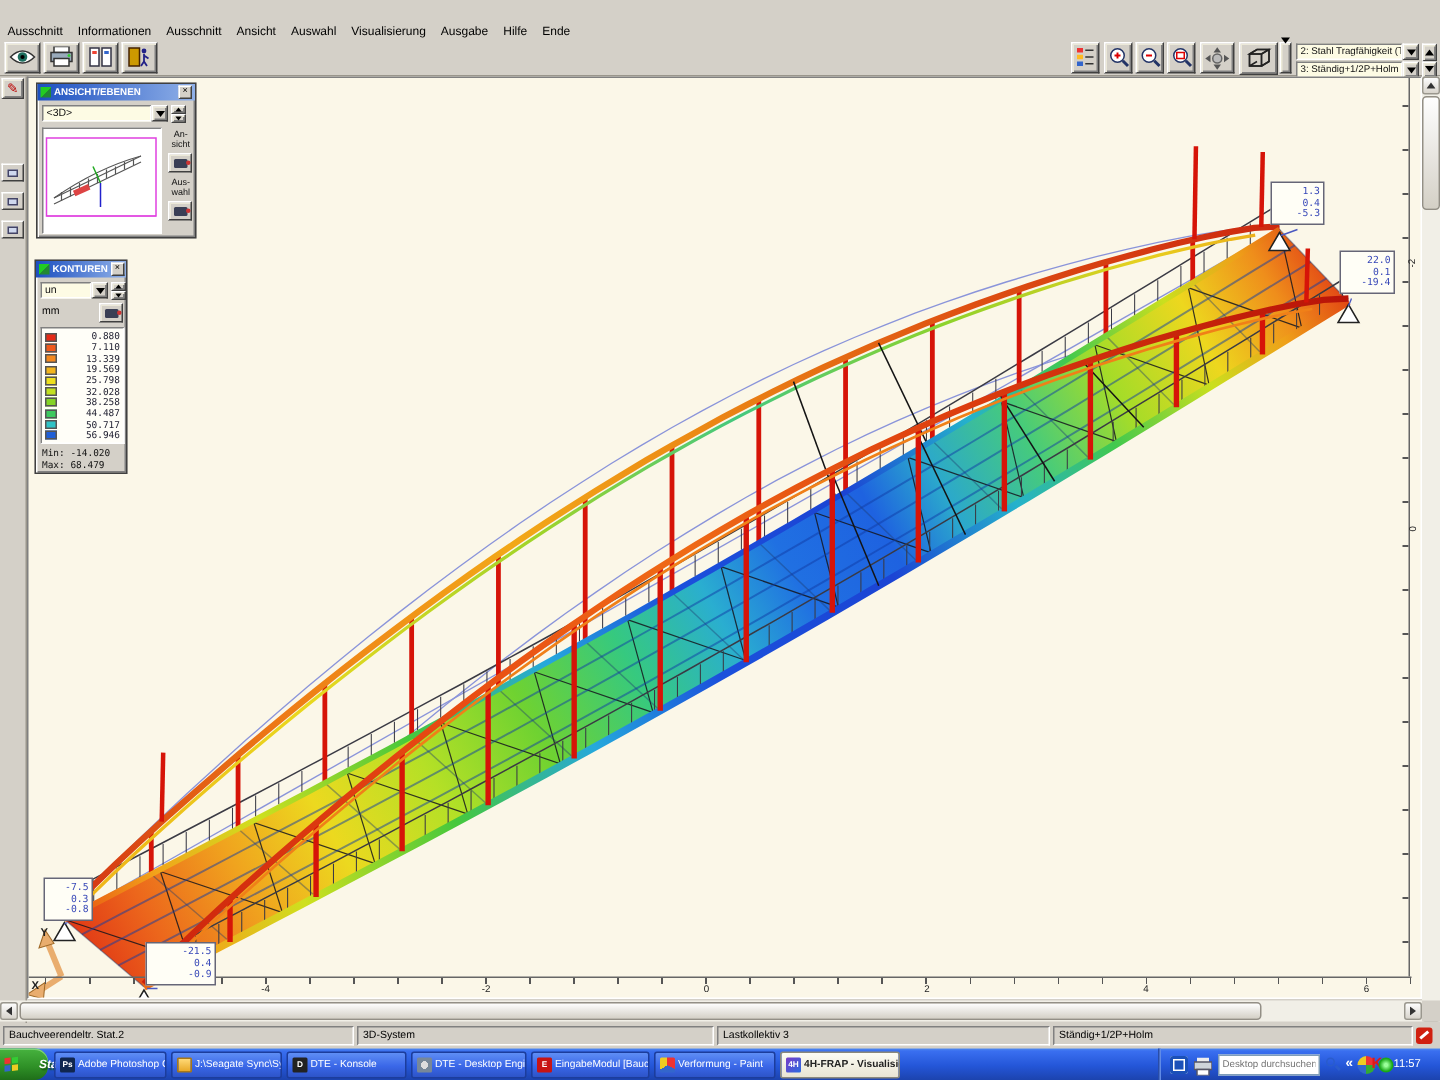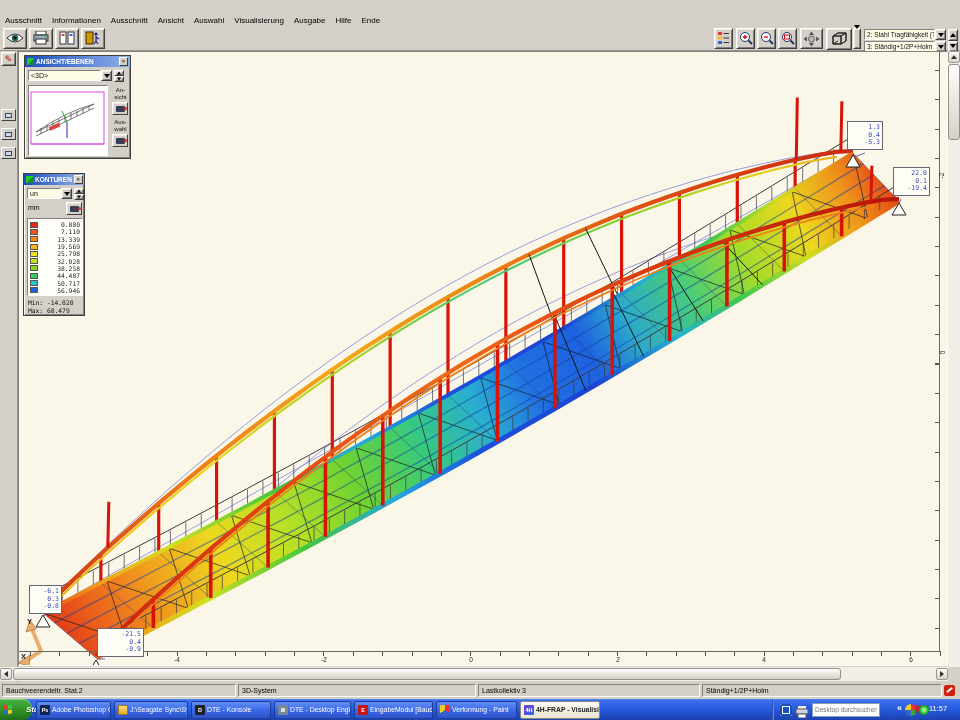--- a/index.html
+++ b/index.html
@@ -518,21 +518,21 @@
       <span>1.3</span>
         <span>0.4</span>
         <span>-5.3</span>
     </div>
     <div class="ann" style="left:874px;top:115px;width:37px">
       <span>22.0</span>
         <span>0.1</span>
         <span>-19.4</span>
     </div>
     <div class="ann" style="left:10px;top:533px;width:33px">
-      <span>-6.1</span>
+      <span>-7.5</span>
         <span>0.3</span>
         <span>-0.8</span>
     </div>
     <div class="ann" style="left:78px;top:576px;width:47px">
       <span>-21.5</span>
         <span>0.4</span>
         <span>-0.9</span>
     </div>
 
     <span class="ax-lab" style="left:8px;top:565px">Y</span>

